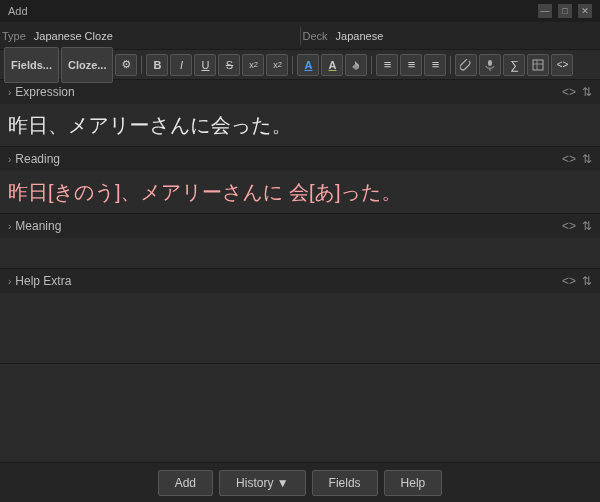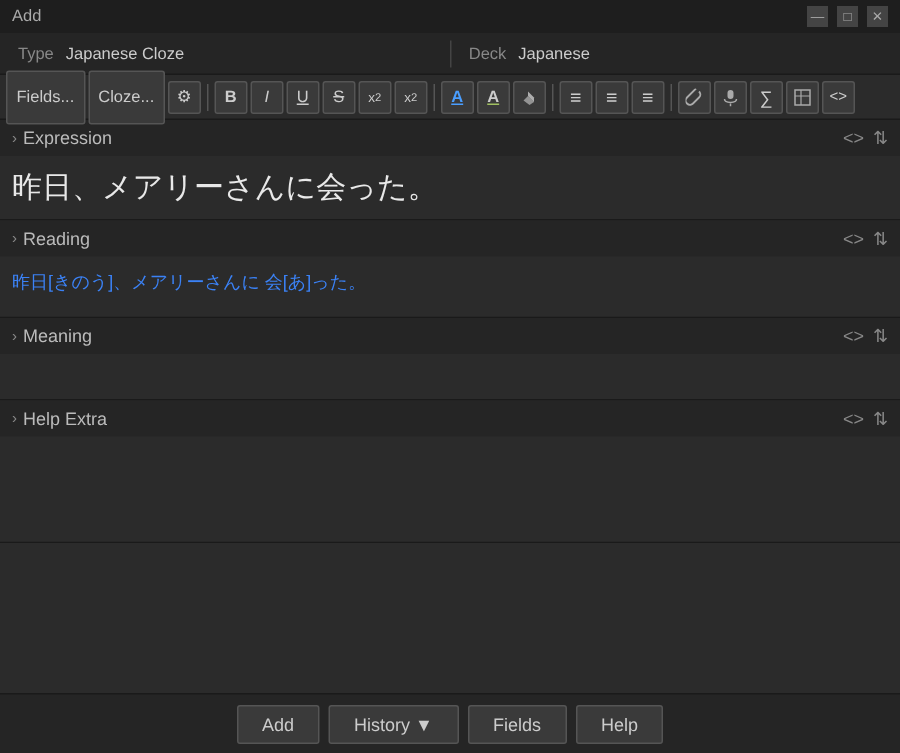--- a/index.html
+++ b/index.html
@@ -48,21 +48,21 @@
       display: flex;
       background: #252525;
       border-bottom: 1px solid #1a1a1a;
       height: 28px;
       align-items: center;
     }
     .td-section {
       display: flex;
       align-items: center;
       flex: 1;
-      padding: 0 12px;
+      padding: 0 2px;
     }
     .td-label {
       color: #888;
       font-size: 11px;
       margin-right: 8px;
     }
     .td-value {
       color: #ccc;
       font-size: 11px;
     }
@@ -92,20 +92,21 @@
       font-size: 11px;
       cursor: pointer;
       display: flex;
       align-items: center;
       justify-content: center;
       border-radius: 2px;
     }
     .toolbar-btn.text-btn {
       font-size: 11px;
       padding: 17px 6px;
+      font-weight: bold;
     }
     .toolbar-separator {
       width: 1px;
       height: 18px;
       background: #555;
       margin: 0 2px;
     }
     .toolbar-btn.bold { font-weight: bold; }
     .toolbar-btn.italic { font-style: italic; }
     .toolbar-btn.underline { text-decoration: underline; }
@@ -172,22 +173,22 @@
     .field-content.large {
       min-height: 70px;
     }
 
     
     .japanese-text {
       font-size: 20px;
       color: #e8e8e8;
     }
     .japanese-reading {
-      font-size: 12px;
-      color: #3b82f6;
+      font-size: 20px;
+      color: #fca5a5;
     }
 
     
     #tags-section {
       background: #252525;
       padding: 4px 8px;
       border-top: 1px solid #1a1a1a;
     }
     #tags-header {
       display: flex;

